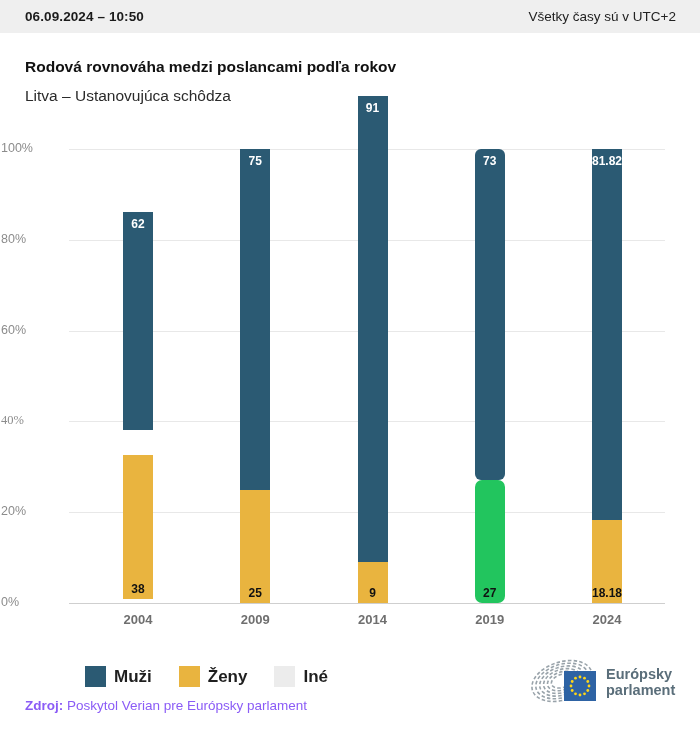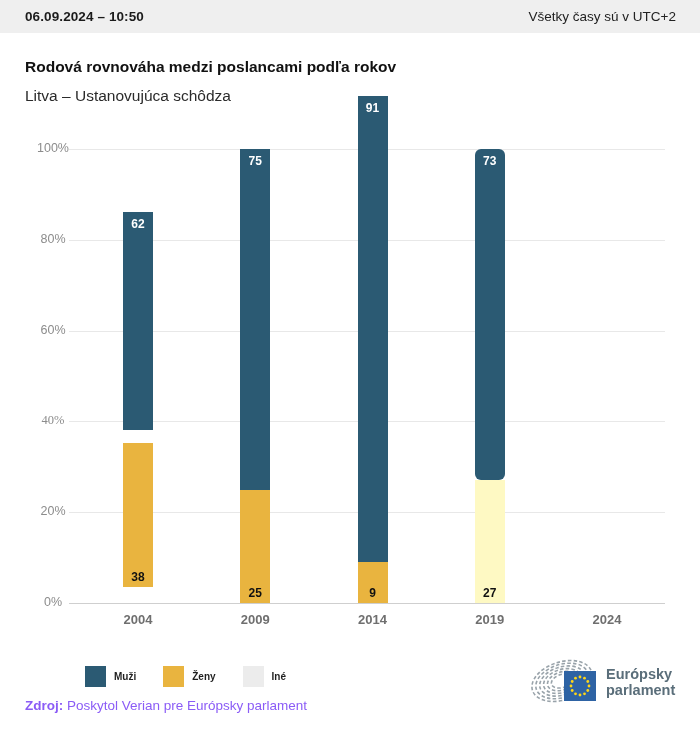--- a/index.html
+++ b/index.html
@@ -35,22 +35,22 @@
   .chart { position: absolute; left: 0; top: 0; width: 700px; height: 731px; }
   .plot {
     position: absolute; left: 69px; top: 149px; width: 596px; height: 454px;
   }
   .gridline {
     position: absolute; left: 0; width: 100%; height: 1px;
     background: #e8e8e8;
   }
   .gridline.zero { background: #cfcfcf; }
   .ytick {
-    position: absolute; width: 60px; text-align: center;
-    font-size: 12.5px; color: #8c8c8c; font-weight: 400; margin-left: 22px;
+    position: absolute; width: 60px; text-align: left;
+    font-size: 12.5px; color: #8c8c8c; font-weight: 400;
   }
   .bar-seg {
     position: absolute; width: 30px;
   }
   .bar-seg .val {
     position: absolute; left: 50%; transform: translateX(-50%);
     font-size: 12px; font-weight: 700; white-space: nowrap;
   }
   .bar-seg .val.top-lbl { top: 5px; }
   .bar-seg .val.bot-lbl { bottom: 3px; }
@@ -60,21 +60,21 @@
     top: 463px;
   }
 
   
   .legend {
     position: absolute; left: 85px; top: 666px;
     display: flex; align-items: center; gap: 27px;
   }
   .legend-item { display: flex; align-items: center; gap: 8px; }
   .legend-swatch { width: 21px; height: 21px; display: inline-block; }
-  .legend-label { font-size: 10px; font-weight: 700; color: #1f1f1f; }
+  .legend-label { font-size: 17px; font-weight: 700; color: #1f1f1f; }
 
   
   .source {
     position: absolute; left: 25px; top: 698px;
     font-size: 13.5px; color: #8b5cf6;
   }
   .source .lbl { font-weight: 700; }
 
   
   .ep-logo {
@@ -104,48 +104,54 @@
       <div class="gridline" style="top: 363.2px;"></div>
       <div class="ytick" style="left: -68px; top: 355.2px;">20%</div>
       <div class="gridline" style="top: 272.4px;"></div>
       <div class="ytick" style="left: -68px; top: 264.4px; font-family: Liberation Serif, serif;">40%</div>
       <div class="gridline" style="top: 181.6px;"></div>
       <div class="ytick" style="left: -68px; top: 173.6px;">60%</div>
       <div class="gridline" style="top: 90.8px;"></div>
       <div class="ytick" style="left: -68px; top: 82.8px;">80%</div>
       <div class="gridline" style="top: 0px;"></div>
       <div class="ytick" style="left: -68px; top: -8px;">100%</div>
-      <div class="bar-seg" style="left: 54px; bottom: 16px; height: 144px; background: rgb(233, 180, 63); text-align: center;">
+      <div class="bar-seg" style="left: 54px; bottom: 4px; height: 144px; background: rgb(233, 180, 63); text-align: center;">
         <span class="val bot-lbl" style="color: rgb(17, 17, 17);">38</span>
       </div>
       <div class="bar-seg" style="left: 54px; bottom: 172.52px; height: 218px; background: rgb(43, 90, 115);">
         <span class="val top-lbl" style="color: rgb(255, 255, 255);">62</span>
       </div>
       <div class="xtick" style="left: 29px;">2004</div>
       <div class="bar-seg" style="left: 171.25px; bottom: 0px; height: 113.5px; background: rgb(233, 180, 63);">
         <span class="val bot-lbl" style="color: rgb(17, 17, 17);">25</span>
       </div>
       <div class="bar-seg" style="left: 171.25px; bottom: 113.5px; height: 340.5px; background: rgb(43, 90, 115);">
         <span class="val top-lbl" style="color: rgb(255, 255, 255);">75</span>
       </div>
       <div class="xtick" style="left: 146.25px;">2009</div>
       <div class="bar-seg" style="left: 288.5px; bottom: 0px; height: 40.86px; background: rgb(233, 180, 63);">
         <span class="val bot-lbl" style="color: rgb(17, 17, 17);">9</span>
       </div>
       <div class="bar-seg" style="left: 288.5px; bottom: 40.86px; height: 466px; background: rgb(43, 90, 115);">
         <span class="val top-lbl" style="color: rgb(255, 255, 255);">91</span>
       </div>
       <div class="xtick" style="left: 263.5px;">2014</div>
-      <div class="bar-seg" style="left: 405.75px; bottom: 0px; height: 122.58px; background: #fef9c3;">
+      <div class="bar-seg" style="left: 405.75px; bottom: 0px; height: 122.58px; background: #22c55e; border-radius: 7px;">
         <span class="val bot-lbl" style="color: rgb(17, 17, 17);">27</span>
       </div>
       <div class="bar-seg" style="left: 405.75px; bottom: 122.58px; height: 331.42px; background: rgb(43, 90, 115); border-radius: 6px;">
         <span class="val top-lbl" style="color: rgb(255, 255, 255);">73</span>
       </div>
       <div class="xtick" style="left: 380.75px;">2019</div>
+      <div class="bar-seg" style="left: 523px; bottom: 0px; height: 82.5372px; background: rgb(233, 180, 63);">
+        <span class="val bot-lbl" style="color: rgb(17, 17, 17);">18.18</span>
+      </div>
+      <div class="bar-seg" style="left: 523px; bottom: 82.5372px; height: 371.463px; background: rgb(43, 90, 115);">
+        <span class="val top-lbl" style="color: rgb(255, 255, 255);">81.82</span>
+      </div>
       <div class="xtick" style="left: 498px;">2024</div>
     </div>
 </div>
 
 <div class="legend" id="legend">
     <div class="legend-item">
       <span class="legend-swatch" style="background: rgb(43, 90, 115);"></span>
       <span class="legend-label">Muži</span>
     </div>
     <div class="legend-item">

